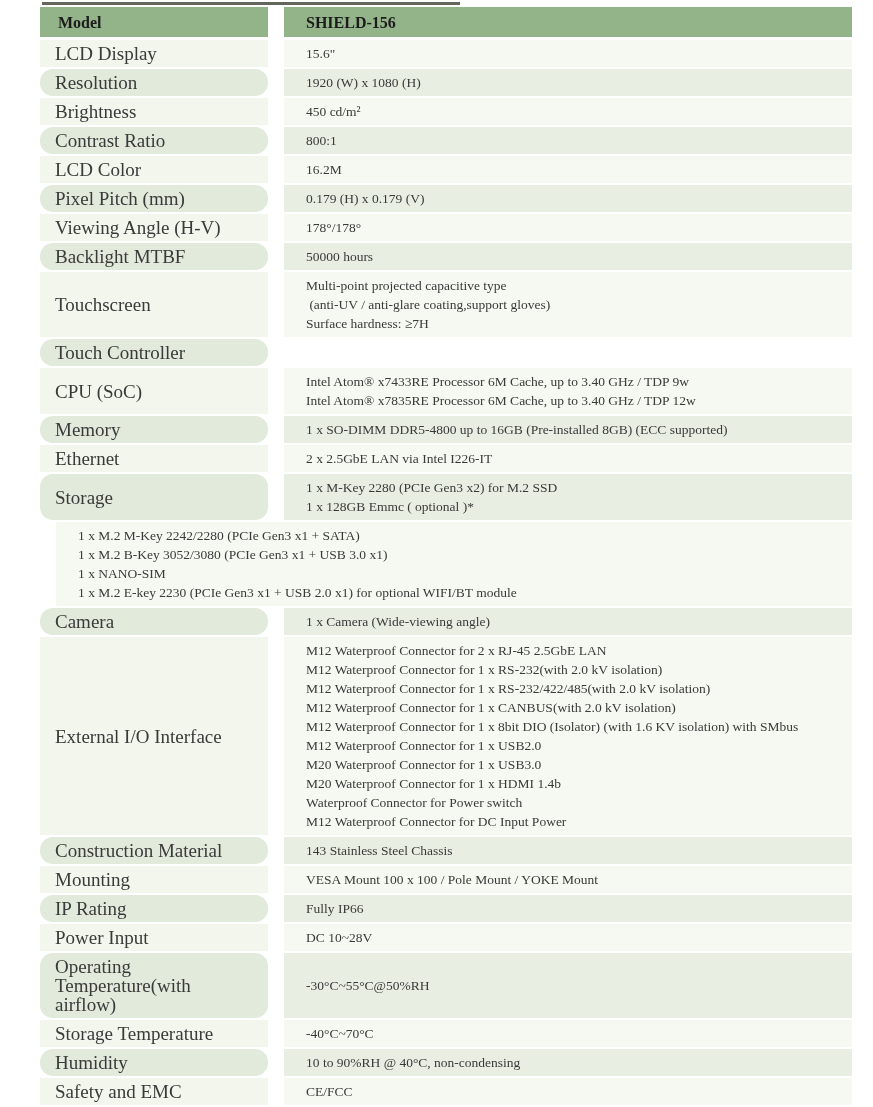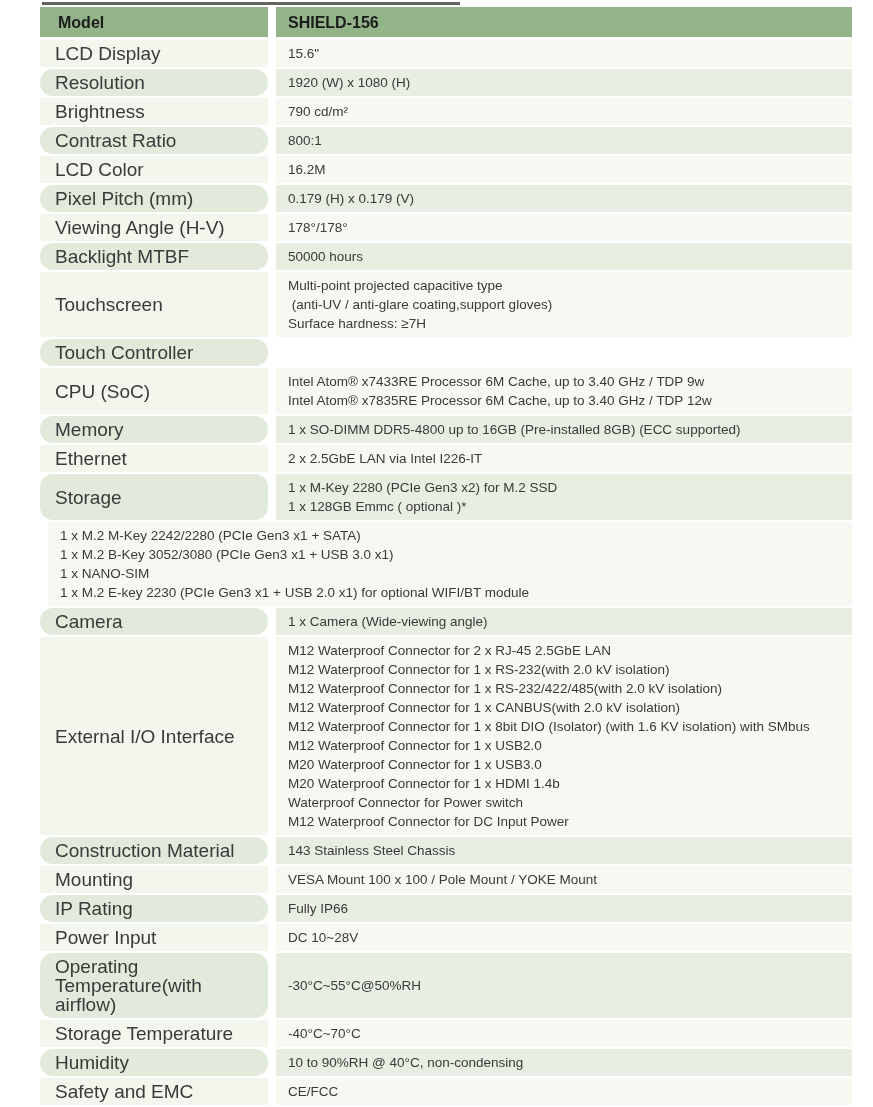--- a/index.html
+++ b/index.html
@@ -19,20 +19,21 @@
     padding: 0;
     background: var(--page-bg);
     font-family: "Liberation Sans", "DejaVu Sans", sans-serif;
   }
   .page {
     position: relative;
     width: 873px;
     height: 1107px;
     background: var(--page-bg);
     overflow: hidden;
+    font-family: Liberation Serif, serif;
   }
   .crop-artifact {
     position: absolute;
     top: 2px;
     left: 42px;
     width: 418px;
     height: 3px;
     background: var(--artifact);
     opacity: 0.85;
   }
@@ -51,22 +52,22 @@
     flex: 0 0 228px;
     padding: 4px 22px 4px 15px;
     display: flex;
     align-items: center;
     font-size: 19px;
     line-height: 19px;
     color: var(--body-text);
   }
   .cell-value {
     flex: 1;
-    margin-left: 8px;
-    padding: 4px 10px 4px 12px;
+    margin-left: 16px;
+    padding: 4px 10px 4px 22px;
     display: flex;
     align-items: center;
     font-size: 13.5px;
     line-height: 19px;
     color: var(--body-text);
     white-space: pre-wrap;
   }
   .header-row {
     margin-bottom: 3px;
   }
@@ -106,21 +107,21 @@
     <div class="cell-value">15.6"</div>
   </div>
 
   <div class="row shade-green">
     <div class="cell-label">Resolution</div>
     <div class="cell-value">1920 (W) x 1080 (H)</div>
   </div>
 
   <div class="row shade-light">
     <div class="cell-label">Brightness</div>
-    <div class="cell-value">790 cd/m²</div>
+    <div class="cell-value">450 cd/m²</div>
   </div>
 
   <div class="row shade-green">
     <div class="cell-label">Contrast Ratio</div>
     <div class="cell-value">800:1</div>
   </div>
 
   <div class="row shade-light">
     <div class="cell-label">LCD Color</div>
     <div class="cell-value">16.2M</div>

